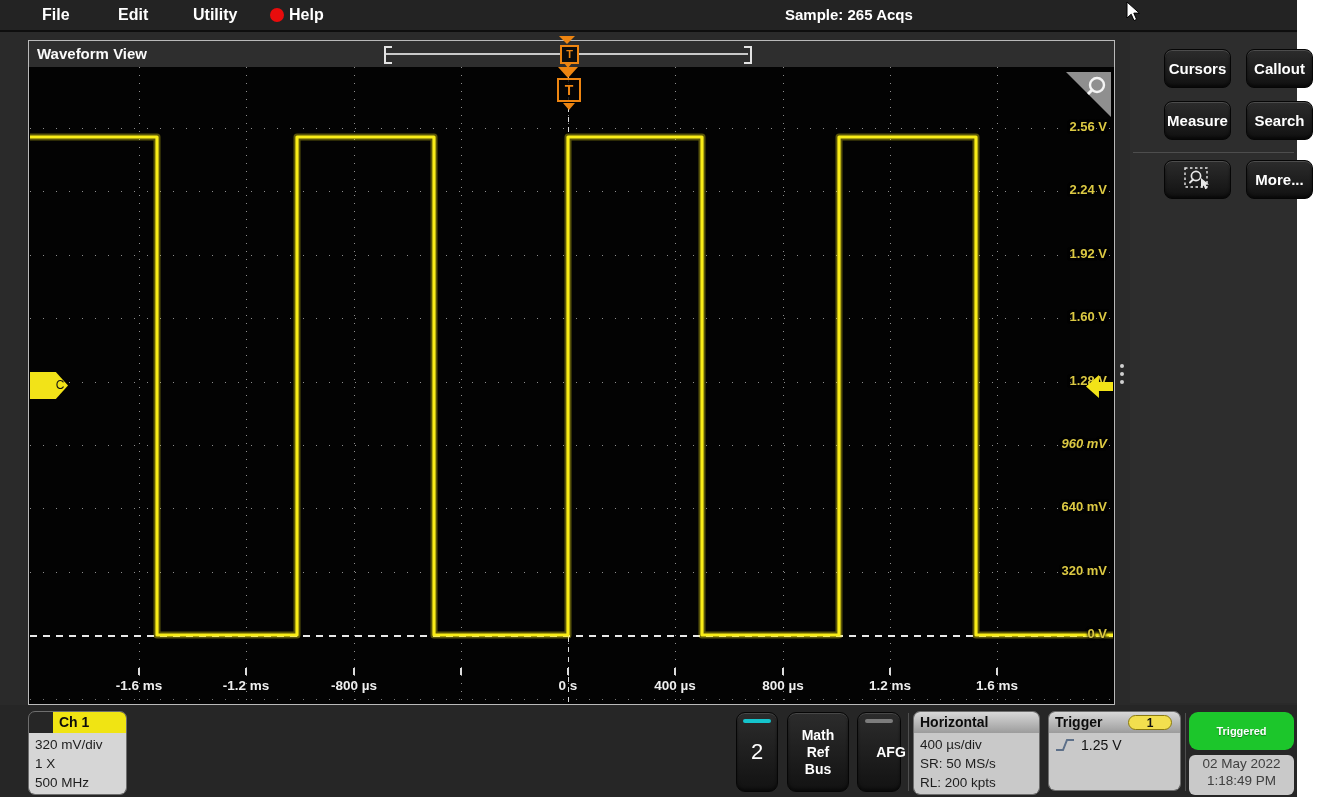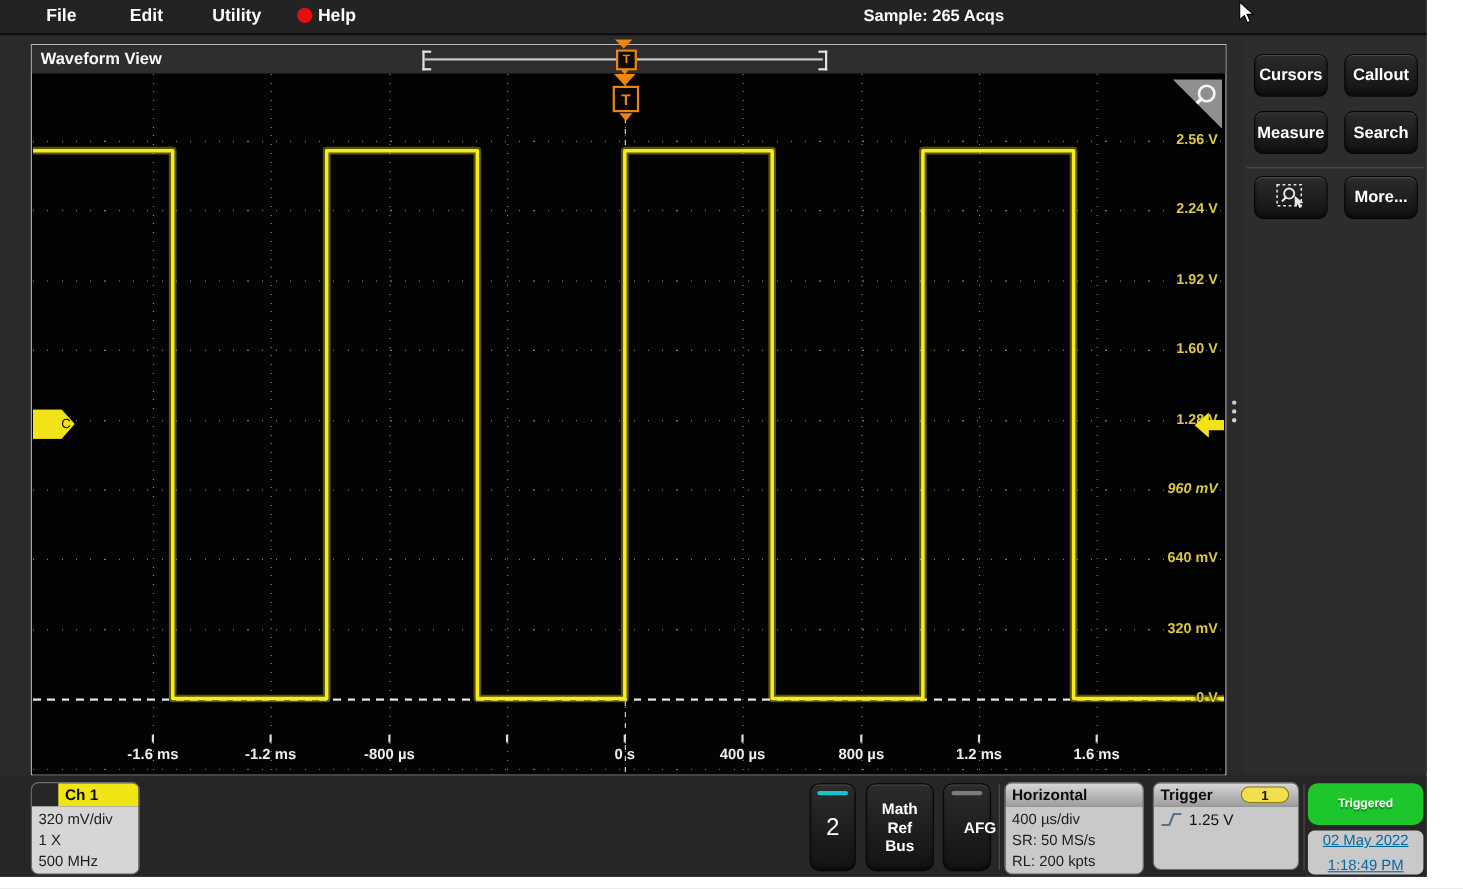--- a/index.html
+++ b/index.html
@@ -49,21 +49,21 @@
   .tflag-tail{position:absolute;left:533px;top:36px;width:0;height:0;border-left:6px solid transparent;border-right:6px solid transparent;border-top:7px solid #ee8511;z-index:6;}
 
   
   .splitter{position:absolute;left:1117px;top:360px;width:10px;height:36px;z-index:5;}
   .splitter i{display:block;width:4px;height:4px;border-radius:50%;background:#cfcfcf;margin:4px auto;}
 
   
   .right-panel{position:absolute;left:1130px;top:33px;width:167px;height:670px;background:#2d2d2d;}
   .rp-btn{position:absolute;width:67px;height:39px;border-radius:8px;border:1px solid #060606;
           background:linear-gradient(180deg,#2c2c2c,#111);box-shadow:inset 0 1px 0 rgba(255,255,255,.16),inset 0 -2px 3px rgba(0,0,0,.55);
-          color:#fff;font-size:15px;font-weight:700;font-family:inherit;padding:0;cursor:pointer;}
+          color:#fff;font-size:15px;font-weight:700;font-family:inherit;padding:0;cursor:pointer;margin-left:24px;}
   .rp-divider{position:absolute;left:3px;right:3px;top:119px;height:1px;background:#4d4d4d;}
 
   
   .bottom-bar{position:absolute;left:0;top:705px;width:1297px;height:92px;background:#262626;}
   .badge{position:absolute;border-radius:7px;overflow:hidden;border:1px solid #6e6e6e;box-sizing:border-box;}
   .badge-head{height:21px;line-height:21px;padding-left:6px;font-size:14px;font-weight:700;color:#0c0c0c;}
   .badge-body{font-size:13.5px;color:#1d1d1d;padding:2px 6px;line-height:19px;}
   .ch-badge{left:28px;top:6px;width:99px;height:84px;}
   .ch-badge .badge-head{background:#f0e413;margin-left:24px;}
   .ch-badge .badge-body{background:#d6d6d6;height:63px;}
@@ -77,22 +77,22 @@
   .bb-btn{position:absolute;top:7px;border-radius:9px;border:1px solid #060606;background:linear-gradient(180deg,#2c2c2c,#121212);
           box-shadow:inset 0 1px 0 rgba(255,255,255,.14),inset 0 -2px 3px rgba(0,0,0,.5);color:#fff;font-family:inherit;cursor:pointer;
           display:flex;flex-direction:column;align-items:center;justify-content:center;padding:0;}
   .accent-bar{position:absolute;top:6px;left:50%;transform:translateX(-50%);width:28px;height:4px;border-radius:2px;}
   .ch2-btn{left:736px;width:42px;height:80px;font-size:22px;}
   .mrb-btn{left:787px;width:62px;height:80px;font-size:14px;font-weight:600;line-height:17px;}
   .afg-btn{left:857px;width:44px;height:80px;font-size:14px;font-weight:600;padding-left:24px;}
   .vsep{position:absolute;top:8px;width:1px;height:78px;background:#4f4f4f;}
   .trig-status{position:absolute;left:1189px;top:7px;width:105px;height:38px;border-radius:9px;background:#1cc62b;
                color:#fff;font-size:11px;font-weight:700;text-align:center;line-height:38px;text-shadow:0 1px 1px rgba(0,0,0,.35);}
-  .datetime{position:absolute;left:1189px;top:50px;width:105px;height:40px;border-radius:6px;background:#c9c9c9;color:#0369a1;
-            font-size:13.5px;line-height:17px;display:flex;flex-direction:column;align-items:center;justify-content:space-between;text-decoration:underline;}
+  .datetime{position:absolute;left:1189px;top:50px;width:105px;height:40px;border-radius:6px;background:#c9c9c9;color:#404040;
+            font-size:13.5px;line-height:17px;display:flex;flex-direction:column;align-items:center;justify-content:flex-start;}
   .cursor-svg{position:absolute;left:1126px;top:1px;z-index:20;}
 </style>
 </head>
 <body>
 
 <div class="stage">
   <div class="app">
 
     <div class="menubar">
       <div class="menu-item" style="left:42px">File</div>

